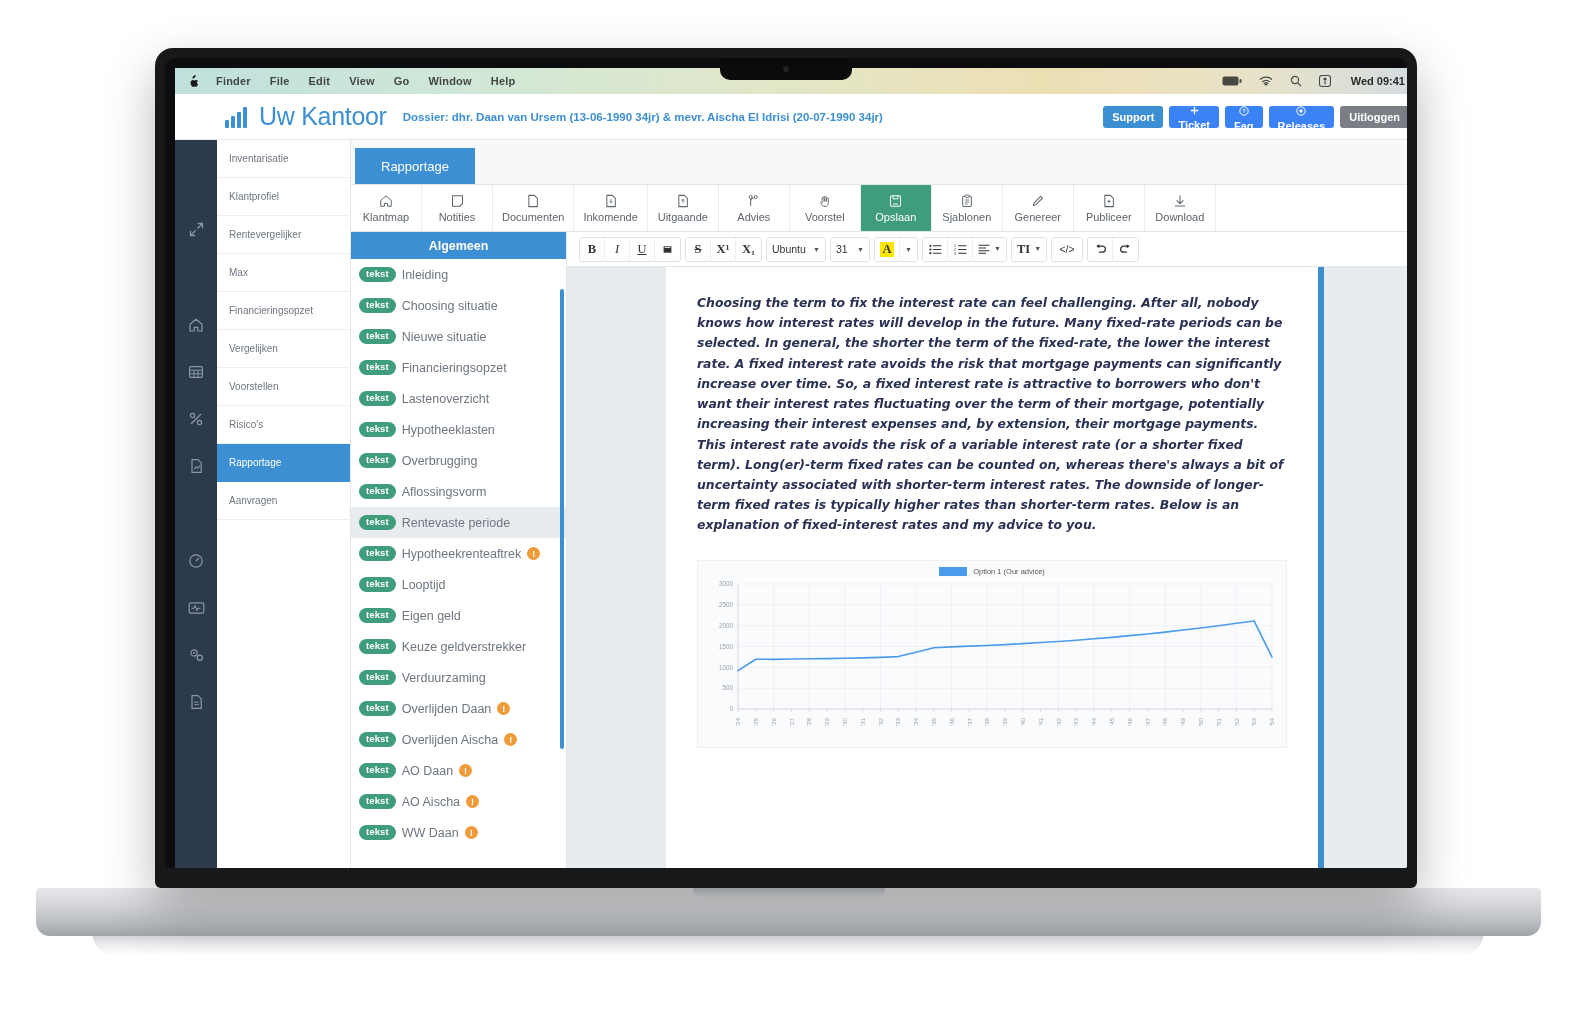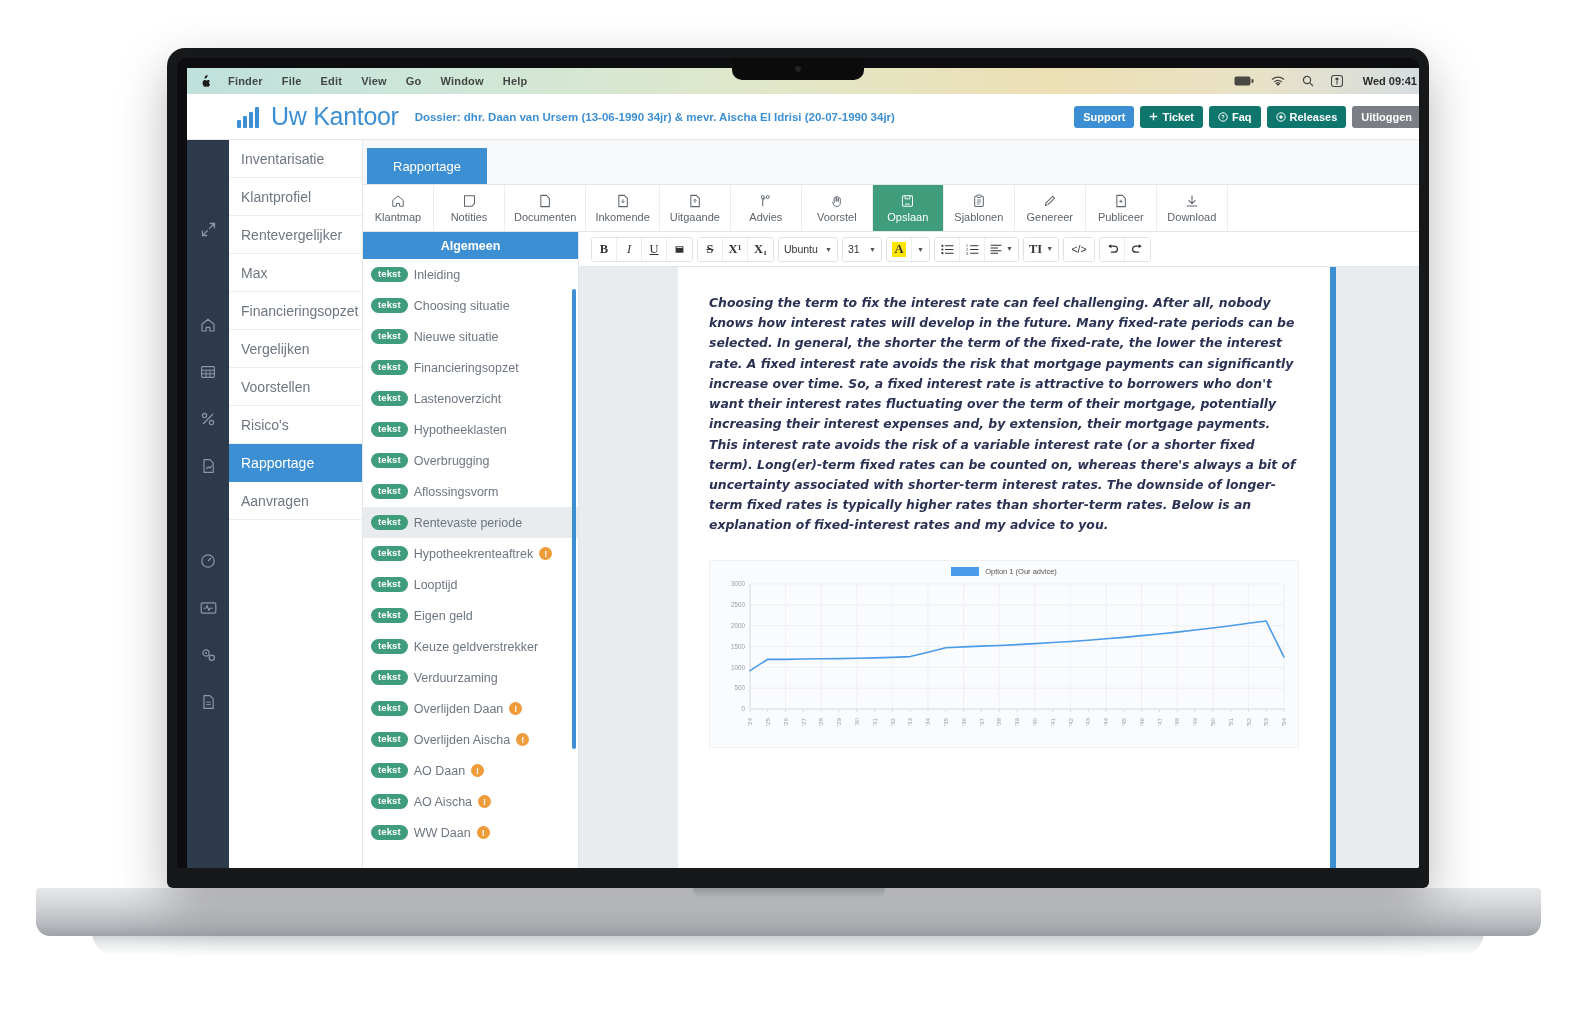--- a/index.html
+++ b/index.html
@@ -9,21 +9,21 @@
     background:#ffffff;
     font-family:"Liberation Sans", sans-serif;
     overflow:hidden;
     position:relative;
   }
 
   
   #laptop { position:absolute; left:0; top:0; width:1577px; height:1015px; }
 
   .lid {
-    position:absolute; left:167px; top:48px; width:1262px; height:840px;
+    position:absolute; left:155px; top:48px; width:1262px; height:840px;
     background:#17181a;
     border-radius:18px 18px 6px 6px;
     box-shadow:0 20px 50px rgba(0,0,0,.28);
   }
   .lid-inner {
     position:absolute; left:10px; top:10px; width:1242px; height:810px;
     background:#0d0d0f; border-radius:10px 10px 3px 3px;
     overflow:hidden;
   }
   .notch {
@@ -88,21 +88,21 @@
   .dossier{ margin-left:16px; font-size:11.5px; color:#3d8fd4; font-weight:700; }
 
   .hdr-actions{ margin-left:auto; display:flex; align-items:center; gap:6px; }
   .btn{
     height:22px; padding:0 9px; border-radius:3px; border:none;
     color:#fff; font-size:11px; font-weight:700;
     display:inline-flex; align-items:center; gap:4px; cursor:pointer;
     font-family:"Liberation Sans", sans-serif;
   }
   .btn-blue{ background:#3d8fd4; }
-  .btn-green{ background:#0f766e; }
+  .btn-green{ background:#3b82f6;flex-direction:column; }
   .btn-grey{ background:#7b7f85; }
 
   
   .rail{
     position:absolute; left:0; top:46px; width:42px; bottom:0;
     background:#2c3a4c;
     display:flex; flex-direction:column; align-items:center;
     padding-top:66px; gap:0;
   }
   .rail .ricon{
@@ -111,21 +111,21 @@
   }
   .rail .gap{ height:48px; }
 
   
   .nav{
     position:absolute; left:42px; top:46px; width:134px; bottom:0;
     background:#ffffff; border-right:1px solid #e4e6e9;
   }
   .nav-item{
     height:38px; display:flex; align-items:center; padding:0 12px;
-    font-size:14px; color:#6e7680; border-bottom:1px solid #eceef0;
+    font-size:10px; color:#6e7680; border-bottom:1px solid #eceef0;
     cursor:pointer; white-space:nowrap;
   }
   .nav-item.active{ background:#3d8fd4; color:#fff; border-bottom-color:#3d8fd4; }
 
   
   .main{ position:absolute; left:176px; top:46px; right:0; bottom:0; background:#f7f8f9; }
 
   .tabbar{ height:44px; background:#f7f8f9; display:flex; align-items:flex-end; padding-left:4px; }
   .tab-main{
     height:36px; padding:0 26px; background:#3d8fd4; color:#fff;

